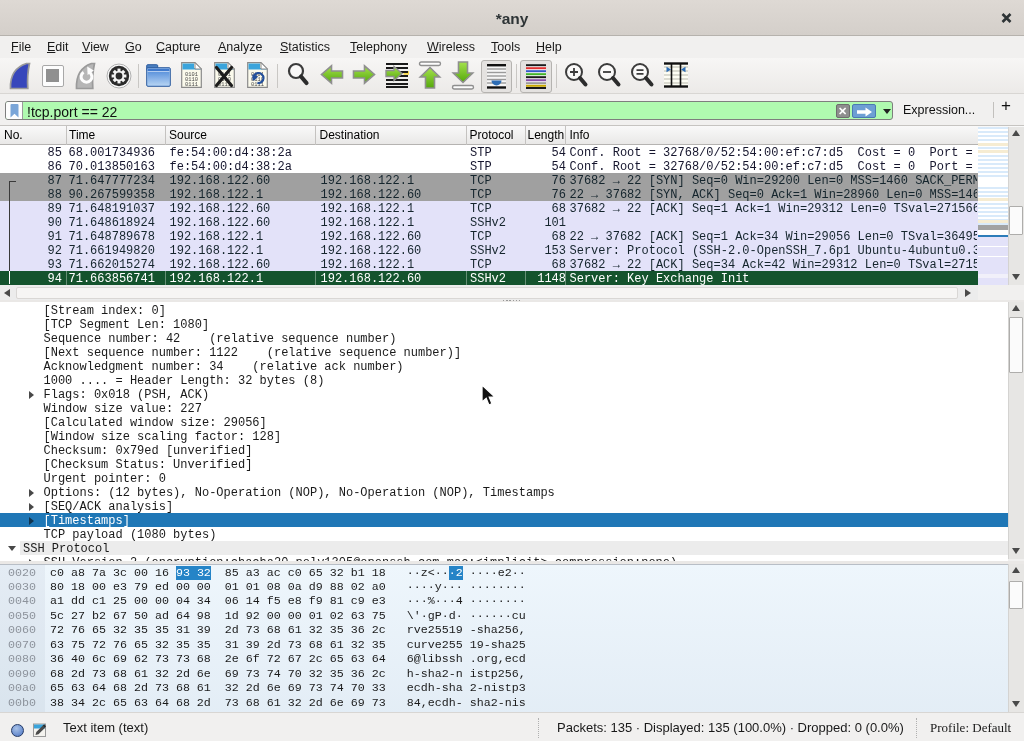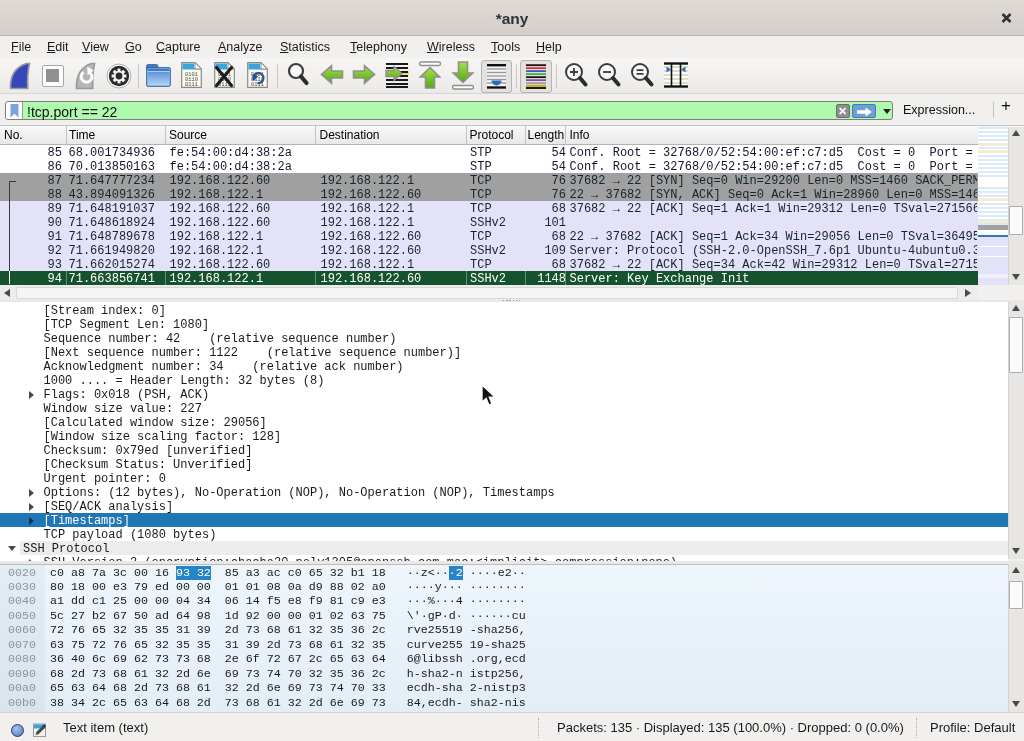--- a/index.html
+++ b/index.html
@@ -342,25 +342,25 @@
     <div class="sep" style="left:165px"></div>
     <div class="sep" style="left:315px"></div>
     <div class="sep" style="left:466px"></div>
     <div class="sep" style="left:525px"></div>
     <div class="sep" style="left:565px"></div>
   </div>
   <div id="plrows" class="mono">
     <div class="prow bg-stp" style="top:0px"><div class="c-no">85</div><div class="c-time">68.001734936</div><div class="c-src">fe:54:00:d4:38:2a</div><div class="c-proto">STP</div><div class="c-len">54</div><div class="c-info">Conf. Root = 32768/0/52:54:00:ef:c7:d5  Cost = 0  Port = 0x8005</div></div>
     <div class="prow bg-stp" style="top:14px"><div class="c-no">86</div><div class="c-time">70.013850163</div><div class="c-src">fe:54:00:d4:38:2a</div><div class="c-proto">STP</div><div class="c-len">54</div><div class="c-info">Conf. Root = 32768/0/52:54:00:ef:c7:d5  Cost = 0  Port = 0x8005</div></div>
     <div class="prow bg-grey" style="top:28px"><div class="c-no">87</div><div class="c-time">71.647777234</div><div class="c-src">192.168.122.60</div><div class="c-dst">192.168.122.1</div><div class="c-proto">TCP</div><div class="c-len">76</div><div class="c-info">37682 → 22 [SYN] Seq=0 Win=29200 Len=0 MSS=1460 SACK_PERM=1 TSv</div></div>
-    <div class="prow bg-grey" style="top:42px"><div class="c-no">88</div><div class="c-time">43.894091326</div><div class="c-src">192.168.122.1</div><div class="c-dst">192.168.122.60</div><div class="c-proto">TCP</div><div class="c-len">76</div><div class="c-info">22 → 37682 [SYN, ACK] Seq=0 Ack=1 Win=28960 Len=0 MSS=1460 SACK</div></div>
+    <div class="prow bg-grey" style="top:42px"><div class="c-no">88</div><div class="c-time">90.267599358</div><div class="c-src">192.168.122.1</div><div class="c-dst">192.168.122.60</div><div class="c-proto">TCP</div><div class="c-len">76</div><div class="c-info">22 → 37682 [SYN, ACK] Seq=0 Ack=1 Win=28960 Len=0 MSS=1460 SACK</div></div>
     <div class="prow bg-tcp" style="top:56px"><div class="c-no">89</div><div class="c-time">71.648191037</div><div class="c-src">192.168.122.60</div><div class="c-dst">192.168.122.1</div><div class="c-proto">TCP</div><div class="c-len">68</div><div class="c-info">37682 → 22 [ACK] Seq=1 Ack=1 Win=29312 Len=0 TSval=2715660 TSecr=0</div></div>
     <div class="prow bg-tcp" style="top:70px"><div class="c-no">90</div><div class="c-time">71.648618924</div><div class="c-src">192.168.122.60</div><div class="c-dst">192.168.122.1</div><div class="c-proto">SSHv2</div><div class="c-len">101</div></div>
     <div class="prow bg-tcp" style="top:84px"><div class="c-no">91</div><div class="c-time">71.648789678</div><div class="c-src">192.168.122.1</div><div class="c-dst">192.168.122.60</div><div class="c-proto">TCP</div><div class="c-len">68</div><div class="c-info">22 → 37682 [ACK] Seq=1 Ack=34 Win=29056 Len=0 TSval=3649565 TSecr=271</div></div>
-    <div class="prow bg-tcp" style="top:98px"><div class="c-no">92</div><div class="c-time">71.661949820</div><div class="c-src">192.168.122.1</div><div class="c-dst">192.168.122.60</div><div class="c-proto">SSHv2</div><div class="c-len">109</div><div class="c-info">Server: Protocol (SSH-2.0-OpenSSH_7.6p1 Ubuntu-4ubuntu0.3)</div></div>
+    <div class="prow bg-tcp" style="top:98px"><div class="c-no">92</div><div class="c-time">71.661949820</div><div class="c-src">192.168.122.1</div><div class="c-dst">192.168.122.60</div><div class="c-proto">SSHv2</div><div class="c-len">153</div><div class="c-info">Server: Protocol (SSH-2.0-OpenSSH_7.6p1 Ubuntu-4ubuntu0.3)</div></div>
     <div class="prow bg-tcp" style="top:112px"><div class="c-no">93</div><div class="c-time">71.662015274</div><div class="c-src">192.168.122.60</div><div class="c-dst">192.168.122.1</div><div class="c-proto">TCP</div><div class="c-len">68</div><div class="c-info">37682 → 22 [ACK] Seq=34 Ack=42 Win=29312 Len=0 TSval=2715660 TSe</div></div>
     <div class="prow bg-sel" style="top:126px"><div class="abs" style="left:66px;top:0;width:1px;height:14px;background:rgba(255,255,255,0.35)"></div><div class="abs" style="left:165px;top:0;width:1px;height:14px;background:rgba(255,255,255,0.35)"></div><div class="abs" style="left:315px;top:0;width:1px;height:14px;background:rgba(255,255,255,0.35)"></div><div class="abs" style="left:466px;top:0;width:1px;height:14px;background:rgba(255,255,255,0.35)"></div><div class="abs" style="left:525px;top:0;width:1px;height:14px;background:rgba(255,255,255,0.35)"></div><div class="abs" style="left:565px;top:0;width:1px;height:14px;background:rgba(255,255,255,0.35)"></div><div class="c-no">94</div><div class="c-time">71.663856741</div><div class="c-src">192.168.122.1</div><div class="c-dst">192.168.122.60</div><div class="c-proto">SSHv2</div><div class="c-len">1148</div><div class="c-info">Server: Key Exchange Init</div></div>
     <div class="abs" style="left:9px;top:36px;width:1px;height:90px;background:#3a3a3a"></div>
     <div class="abs" style="left:9px;top:36px;width:7px;height:1px;background:#3a3a3a"></div>
     <div class="abs" style="left:9px;top:126px;width:1px;height:13px;background:#fff"></div>
   </div>
   <div id="minimap">
     <div class="abs" style="left:0;top:0;width:30px;height:98px;background:repeating-linear-gradient(180deg,#d9eafa 0 2px,#ffffff 2px 4px)"></div>
     <div class="abs" style="left:0;top:16px;width:30px;height:3px;background:#f6ecd2"></div>
     <div class="abs" style="left:0;top:22.5px;width:30px;height:3px;background:#f6ecd2"></div>
@@ -445,15 +445,15 @@
     <svg class="abs" style="left:33px;top:9px" width="13" height="15" viewBox="0 0 13 15">
       <rect x="0.5" y="2" width="12" height="12.5" fill="#f4f3ef" stroke="#9a9a9a"></rect>
       <rect x="1" y="2.5" width="11" height="4" fill="#3aa4dc"></rect>
       <path d="M2.5,13 L3.3,10 L9.6,3.7 L11.8,5.9 L5.5,12.2 Z" fill="#4a4a4a"></path>
       <path d="M9.6,3.7 L11.2,2.3 L13,4.3 L11.8,5.9 Z" fill="#2d2d2d"></path>
     </svg>
     <div class="abs" style="left:63px; top:7px;">Text item (text)</div>
     <div class="abs" style="left:538px;top:5px;height:20px;border-left:1px dotted #b0b0b0"></div>
     <div class="abs" style="left:916px;top:5px;height:20px;border-left:1px dotted #b0b0b0"></div>
     <div class="abs" style="left:557px; top:7px;">Packets: 135 · Displayed: 135 (100.0%) · Dropped: 0 (0.0%)</div>
-    <div class="abs" style="left:930px; top:7px;">Profile: Default</div>
+    <div class="abs" style="left:930px; top:7px;font-family:Liberation Serif, serif;">Profile: Default</div>
   </div>
 </div>
 
 </body></html>

